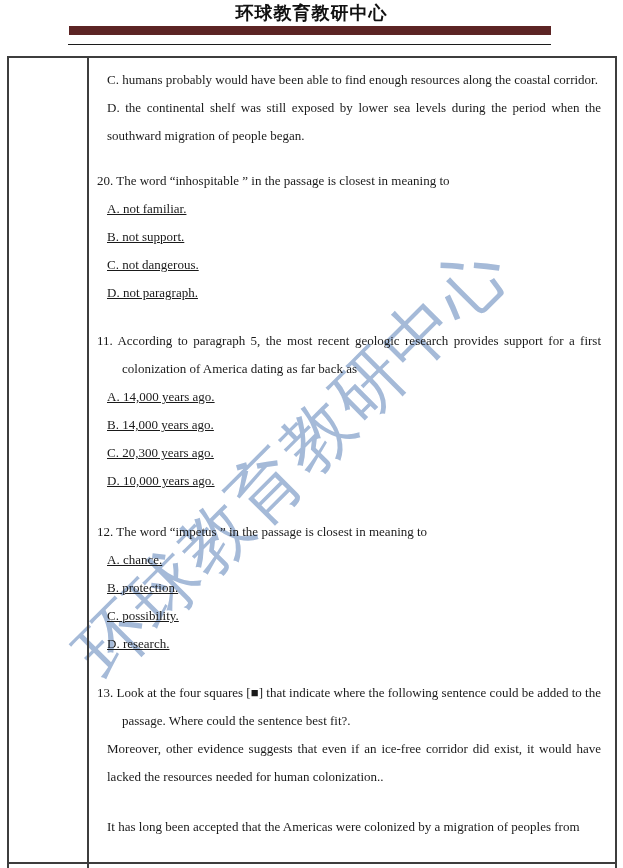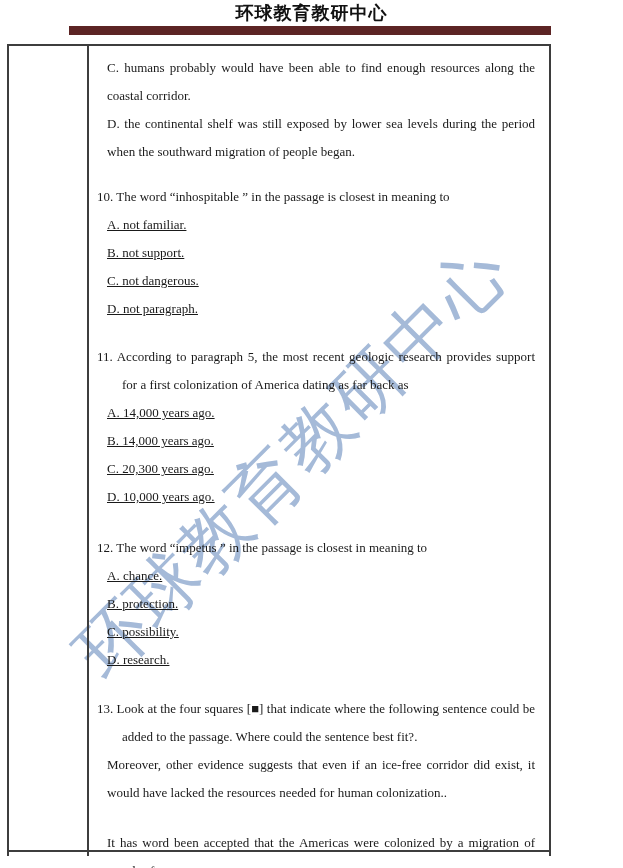--- a/index.html
+++ b/index.html
@@ -37,22 +37,22 @@
     transform: rotate(-45deg);
     font-family: "DejaVu Sans", sans-serif;
     font-size: 70px; line-height: 70px;
     letter-spacing: 2px;
     color: #a5bad8;
     z-index: 0;
     user-select: none;
   }
   
   .qtable {
-    position: absolute; left: 7px; top: 44px;
-    width: 544px; height: 812px;
+    position: absolute; left: 7px; top: 56px;
+    width: 610px; height: 812px;
     box-sizing: border-box;
     border: 2px solid #3d3d3d;
     border-bottom: none;
     z-index: 1;
     background: transparent;
   }
   .col-divider {
     position: absolute; left: 78px; top: 0; bottom: 0;
     width: 2px; background: #3d3d3d;
     z-index: 2;
@@ -110,21 +110,21 @@
     <div class="col-divider"></div>
     <div class="row-line"></div>
 
     <div class="content-col">
 
       <p class="jpara">C. humans probably would have been able to find enough resources along the coastal corridor.</p>
       <p class="jpara">D. the continental shelf was still exposed by lower sea levels during the period when the southward migration of people began.</p>
 
       <div class="sp17"></div>
 
-      <p class="qline">10. The word “inhospitable ” in the passage is closest in meaning to</p>
+      <p class="qline">20. The word “inhospitable ” in the passage is closest in meaning to</p>
       <p class="opt">A. not familiar.</p>
       <p class="opt">B. not support.</p>
       <p class="opt">C. not dangerous.</p>
       <p class="opt">D. not paragraph.</p>
 
       <div class="sp20"></div>
 
       <p class="qline">11. According to paragraph 5, the most recent geologic research provides support for a first colonization of America dating as far back as</p>
       <p class="opt">A. 14,000 years ago.</p>
       <p class="opt">B. 14,000 years ago.</p>
@@ -139,18 +139,18 @@
       <p class="opt">C. possibility.</p>
       <p class="opt">D. research.</p>
 
       <div class="sp21"></div>
 
       <p class="qline">13. Look at the four squares [■] that indicate where the following sentence could be added to the passage. Where could the sentence best fit?.</p>
       <p class="jpara">Moreover, other evidence suggests that even if an ice-free corridor did exist, it would have lacked the resources needed for human colonization..</p>
 
       <div class="sp22"></div>
 
-      <p class="cutpara">It has word been accepted that the Americas were colonized by a migration of peoples from</p>
+      <p class="cutpara">It has long been accepted that the Americas were colonized by a migration of peoples from</p>
 
     </div>
   </div>
 
 </div>
 
 </body></html>

